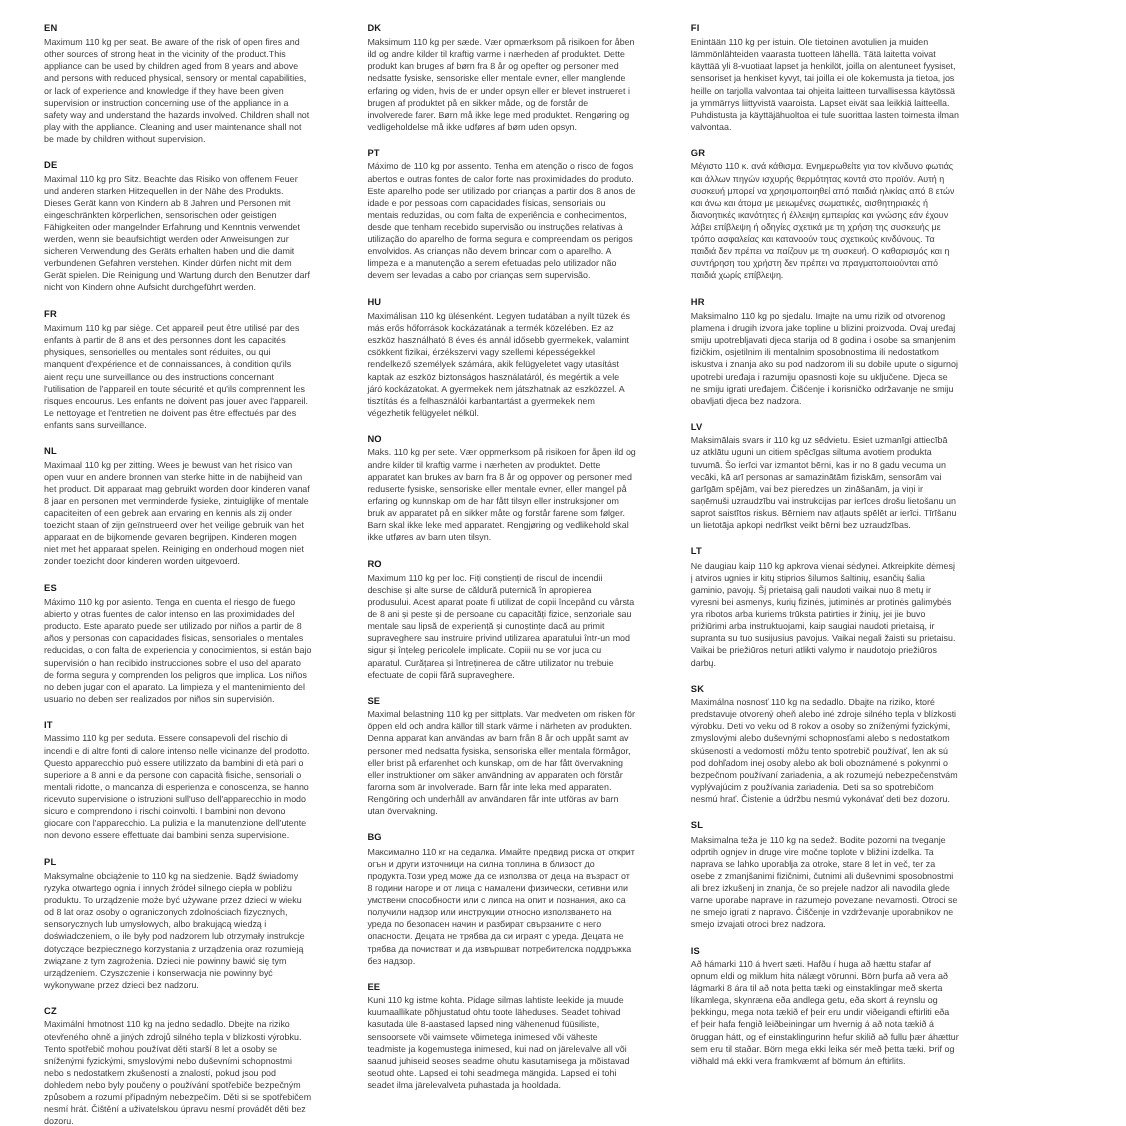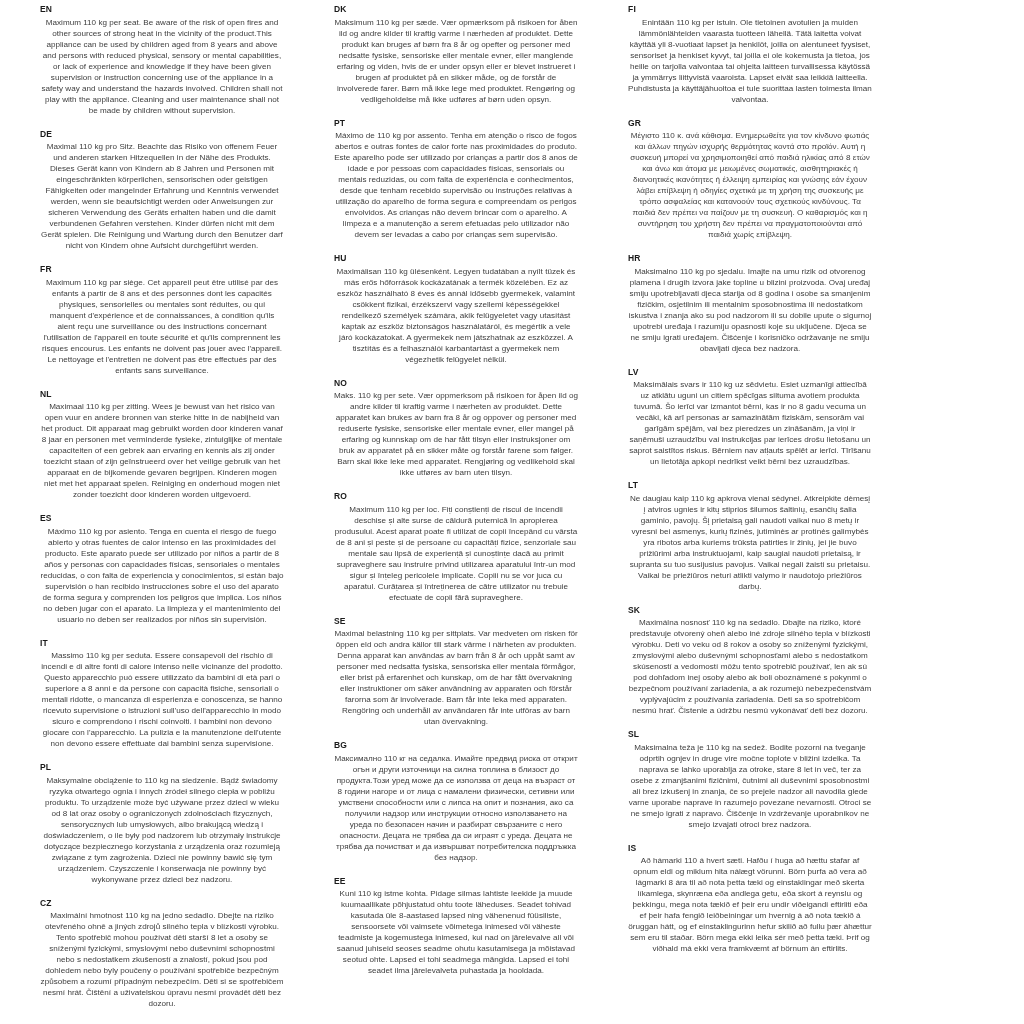--- a/index.html
+++ b/index.html
@@ -9,21 +9,21 @@
     background: #ffffff;
   }
   body {
     font-family: "Liberation Sans", "DejaVu Sans", sans-serif;
     color: #3d3d3d;
     -webkit-font-smoothing: antialiased;
   }
   .page {
     width: 912px;
     height: 1024px;
-    padding: 4px 40px 20px 40px;
+    padding: 20px 40px 20px 40px;
     display: flex;
     gap: 50px;
     overflow: hidden;
     background: #ffffff;
   }
   .col {
     flex: 1 1 0;
     min-width: 0;
   }
   .lang-section {
@@ -33,21 +33,21 @@
     font-size: 8.5px;
     font-weight: bold;
     color: #1a1a1a;
     margin-bottom: 2.5px;
     letter-spacing: 0.2px;
   }
   .lang-text {
     font-size: 8.1px;
     line-height: 11px;
     color: #3d3d3d;
-    text-align: center;
+    text-align: left;
     word-spacing: 0.1px;
   }
 </style>
 </head>
 <body>
 
 <div class="page">
 
   <div class="col">
     <section class="lang-section">

